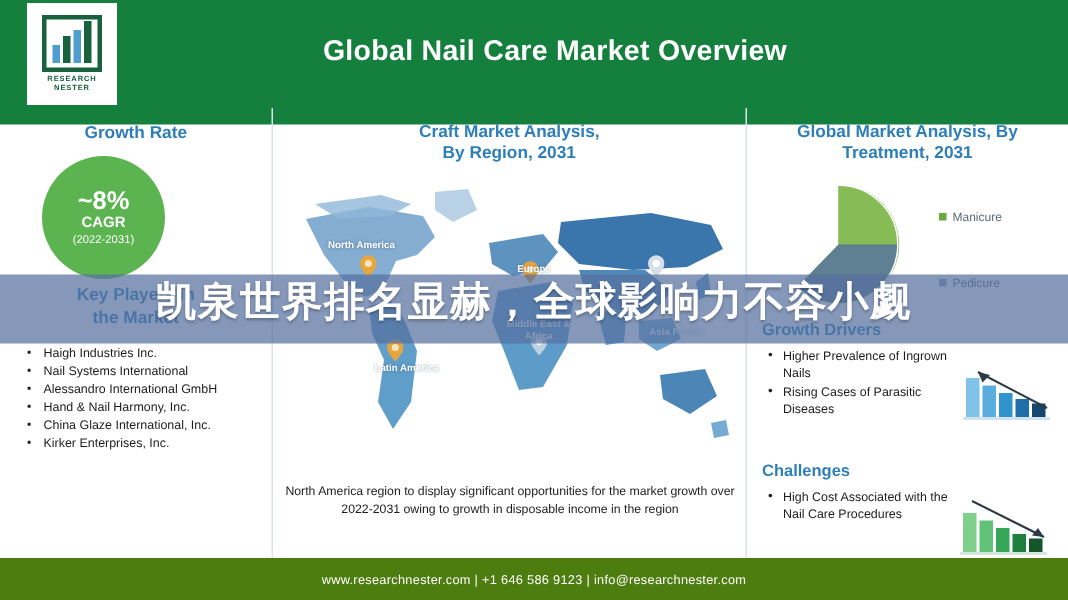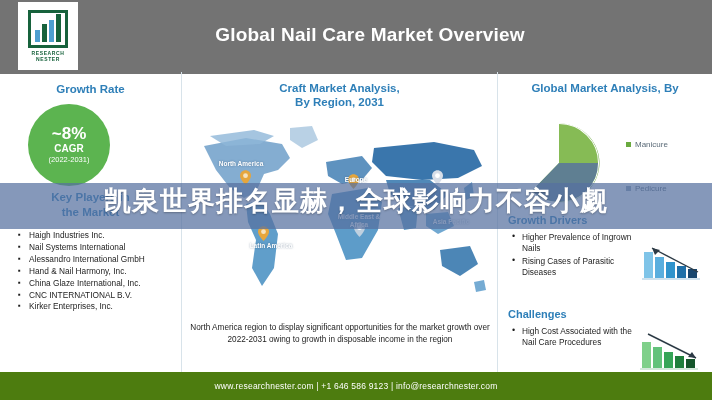--- a/index.html
+++ b/index.html
@@ -8,22 +8,22 @@
     font-family: "Liberation Sans", sans-serif;
     background: #ffffff; overflow: hidden;
   }
   #page {
     position: relative; width: 712px; height: 400px;
     background: #ffffff; overflow: hidden;
   }
 
   
   .header {
-    position: absolute; left: 0; top: 0; width: 712px; height: 74px;
-    background: #737373;
+    position: absolute; left: 0; top: 0; width: 712px; height: 83px;
+    background: #15803d;
   }
   .logo-box {
     position: absolute; left: 18px; top: 2px; width: 60px; height: 68px;
     background: #ffffff; display: flex; flex-direction: column;
     align-items: center; justify-content: center;
   }
   .logo-frame {
     width: 40px; height: 38px; border: 3px solid #17623c;
     display: flex; align-items: flex-end; justify-content: center;
     gap: 2px; padding: 3px 4px 3px 4px;
@@ -200,21 +200,20 @@
       <div>Key Players in</div>
       <div>the Market</div>
     </div>
 
     <ul class="players-list">
       <li>Haigh Industries Inc.</li>
       <li>Nail Systems International</li>
       <li>Alessandro International GmbH</li>
       <li>Hand &amp; Nail Harmony, Inc.</li>
       <li>China Glaze International, Inc.</li>
-      <li>CNC INTERNATIONAL B.V.</li>
       <li>Kirker Enterprises, Inc.</li>
     </ul>
   </div>
 
   <div class="center-col">
     <div class="sec-title center-title">
       <div>Craft Market Analysis,</div>
       <div>By Region, 2031</div>
     </div>
 
@@ -282,20 +281,21 @@
       <div class="map-label ml-la">Latin America</div>
       <div class="map-label ml-ap">Asia Pacific</div>
     </div>
 
     <div class="map-caption">North America region to display significant opportunities for the market growth over 2022-2031 owing to growth in disposable income in the region</div>
   </div>
 
   <div class="right-col">
     <div class="sec-title right-title">
       <div>Global Market Analysis, By</div>
+      <div>Treatment, 2031</div>
     </div>
 
     <div class="pie-area">
       <div class="pie">
         <svg viewBox="0 0 100 100">
 
           <path d="M50,50 L50,4 A46,46 0 1,1 18.5,82.5 Z" fill="#6aaa3f"></path>
           <path d="M50,50 L50,4 A46,46 0 0,1 96,50 Z" fill="#86bb55"></path>
 
           <path d="M50,50 L18.5,82.5 A46,46 0 0,0 96,50 Z" fill="#5f7f92"></path>

